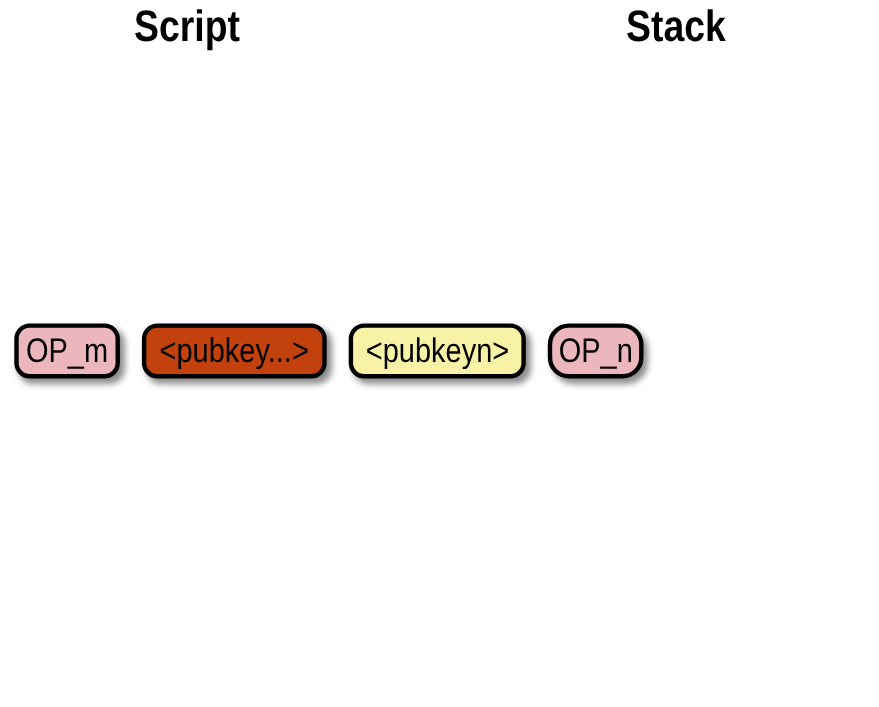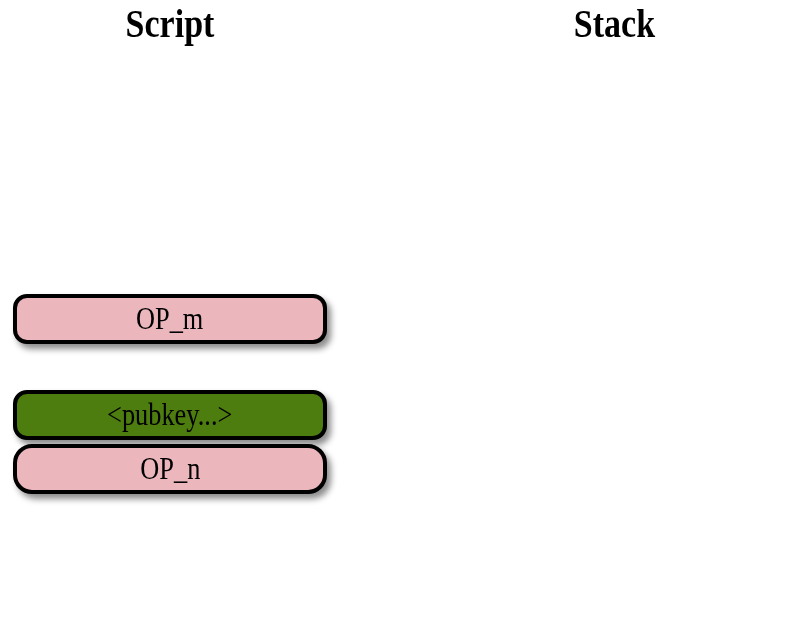--- a/index.html
+++ b/index.html
@@ -6,41 +6,40 @@
     margin: 0;
     padding: 0;
     background: #ffffff;
   }
   .canvas {
     position: relative;
     width: 799px;
     height: 643px;
     background: #ffffff;
     overflow: hidden;
-    font-family: Liberation Serif, serif;
+    font-family: Liberation Sans, sans-serif;
   }
   .col-title {
     position: absolute;
     top: 0;
     font-size: 40px;
     line-height: 48px;
     font-weight: 700;
     color: #000000;
     text-align: center;
     transform: scaleX(0.85);
     transform-origin: center;
     white-space: nowrap;
   }
   .script-title { left: 13px; width: 314px; }
   .stack-title  { left: 456px; width: 317px; }
   .column {
     position: absolute;
     display: flex;
-    flex-direction: column;
-    gap: 4px;
+    gap: 20px;
   }
   .script-column { left: 13px;  top: 294px; width: 314px; }
   .stack-column  { left: 456px; top: 402px; width: 317px; }
   .box {
     box-sizing: border-box;
     height: 50px;
     border: 4px solid #000000;
     border-radius: 14px;
     display: flex;
     align-items: center;
@@ -60,20 +59,23 @@
 </head>
 <body>
 
 <div class="canvas">
   <div class="col-title script-title">Script</div>
   <div class="col-title stack-title">Stack</div>
   <div class="column script-column" id="script-col">
       <div class="box" style="background: rgb(236, 182, 189);">
         <span class="box-label">OP_m</span>
       </div>
-      <div class="box" style="background: #4d7c0f; margin-top: 42px;">
+      <div class="box" style="background: #c2410c;">
         <span class="box-label">&lt;pubkey...&gt;</span>
+      </div>
+      <div class="box" style="background: rgb(248, 242, 167);">
+        <span class="box-label">&lt;pubkeyn&gt;</span>
       </div>
       <div class="box" style="background: rgb(236, 182, 189); border-radius: 19px;">
         <span class="box-label">OP_n</span>
       </div>
     </div>
 </div>
 
 </body></html>

